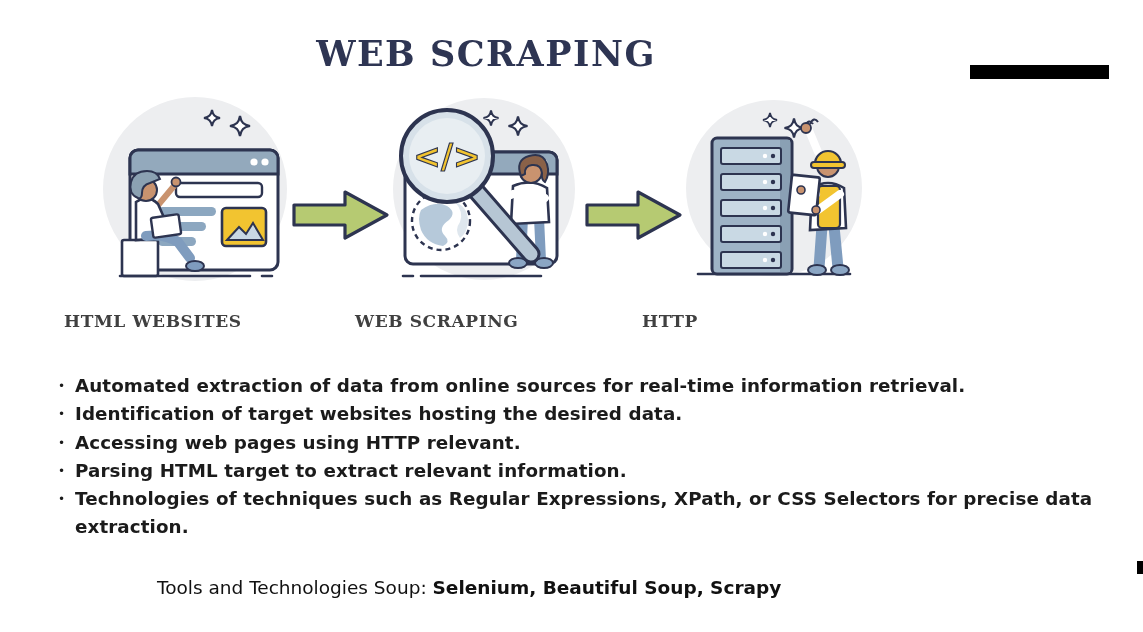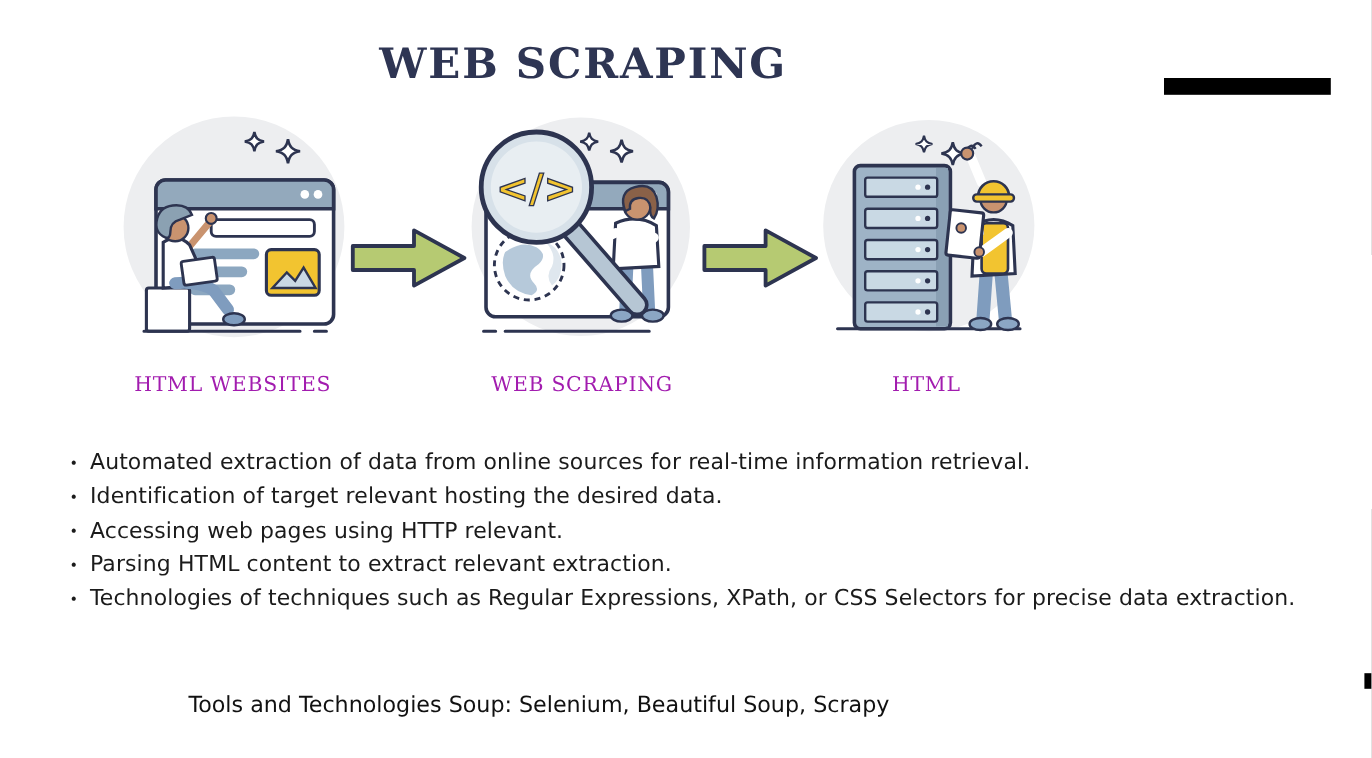--- a/index.html
+++ b/index.html
@@ -21,49 +21,48 @@
   .edge-mark {
     position:absolute; left:1137px; top:561px; width:6px; height:13px;
     background:#000000;
   }
   .step {
     position:absolute; width:200px; height:250px; top:90px;
   }
   .step .art { position:absolute; left:0; top:0; }
   .step .cap {
     position:absolute; left:-30px; top:221px; width:260px;
-    text-align:center;
-    font-family:"DejaVu Serif", serif; font-weight:normal;
-    font-size:17px; letter-spacing:0.6px; color:#a21caf;
+    font-family:"DejaVu Serif", serif; font-weight:bold;
+    font-size:17px; letter-spacing:0.6px; color:#404040;
   }
   #step1 { left:94px; }
   #step2 { left:385px; }
   #step3 { left:672px; }
   .arrow { position:absolute; top:188px; width:100px; height:54px; }
   #arrow1 { left:291px; }
   #arrow2 { left:584px; }
   .bullets {
     position:absolute; left:48px; top:372px; width:1090px;
     list-style:none;
   }
   .bullets li {
     display:flex; align-items:flex-start;
     font-size:18.3px; line-height:28.3px; color:#1b1b1b;
     letter-spacing:0.1px;
   }
   .bullets .dot {
     width:27px; text-align:center; font-size:12px; line-height:28.3px;
     flex:0 0 27px; color:#1b1b1b;
   }
-  .bullets .txt { flex:1; }
+  .bullets .txt { flex:1;font-weight:bold; }
   .footer {
     position:absolute; left:157px; top:577px;
     font-size:18.5px; color:#111;
   }
-  .footer .bold { font-weight:normal; }
+  .footer .bold { font-weight:bold; }
 </style>
 </head>
 <body>
 
 <div class="slide">
 
   <div class="title">WEB SCRAPING</div>
 
   <div class="top-bar"></div>
   <div class="edge-mark"></div>
@@ -200,39 +199,39 @@
         <rect x="146" y="96" width="22" height="42" rx="4" fill="#f2c430" stroke="#2d3450" stroke-width="2.2"></rect>
         <path d="M144,104 l-14,8 M168,104 l-22,16" stroke="#ffffff" stroke-width="8" stroke-linecap="round"></path>
         <rect x="118" y="86" width="28" height="38" rx="2" fill="#ffffff" stroke="#2d3450" stroke-width="2.6" transform="rotate(6 132 105)"></rect>
         <circle cx="129" cy="100" r="4" fill="#c9936f" stroke="#2d3450" stroke-width="1.6"></circle>
         <circle cx="144" cy="120" r="4" fill="#c9936f" stroke="#2d3450" stroke-width="1.6"></circle>
         <circle cx="156" cy="76" r="11" fill="#c9936f" stroke="#2d3450" stroke-width="2"></circle>
         <path d="M143,74 a13,13 0 0 1 26,0 z" fill="#f2c430" stroke="#2d3450" stroke-width="2.2"></path>
         <rect x="139" y="72" width="34" height="6" rx="3" fill="#f2c430" stroke="#2d3450" stroke-width="2"></rect>
       </g>
     </svg>
-    <div class="cap">HTML</div>
+    <div class="cap">HTTP</div>
   </div>
 
   <ul class="bullets">
     <li>
       <span class="dot">•</span>
       <span class="txt">Automated extraction of data from online sources for real-time information retrieval.</span>
     </li>
     <li>
       <span class="dot">•</span>
-      <span class="txt">Identification of target relevant hosting the desired data.</span>
+      <span class="txt">Identification of target websites hosting the desired data.</span>
     </li>
     <li>
       <span class="dot">•</span>
       <span class="txt">Accessing web pages using HTTP relevant.</span>
     </li>
     <li>
       <span class="dot">•</span>
-      <span class="txt">Parsing HTML content to extract relevant extraction.</span>
+      <span class="txt">Parsing HTML target to extract relevant information.</span>
     </li>
     <li>
       <span class="dot">•</span>
       <span class="txt">Technologies of techniques such as Regular Expressions, XPath, or CSS Selectors for precise data extraction.</span>
     </li>
   </ul>
 
   <div class="footer">
     <span>Tools and Technologies Soup: </span><span class="bold">Selenium, Beautiful Soup, Scrapy</span>
   </div>

